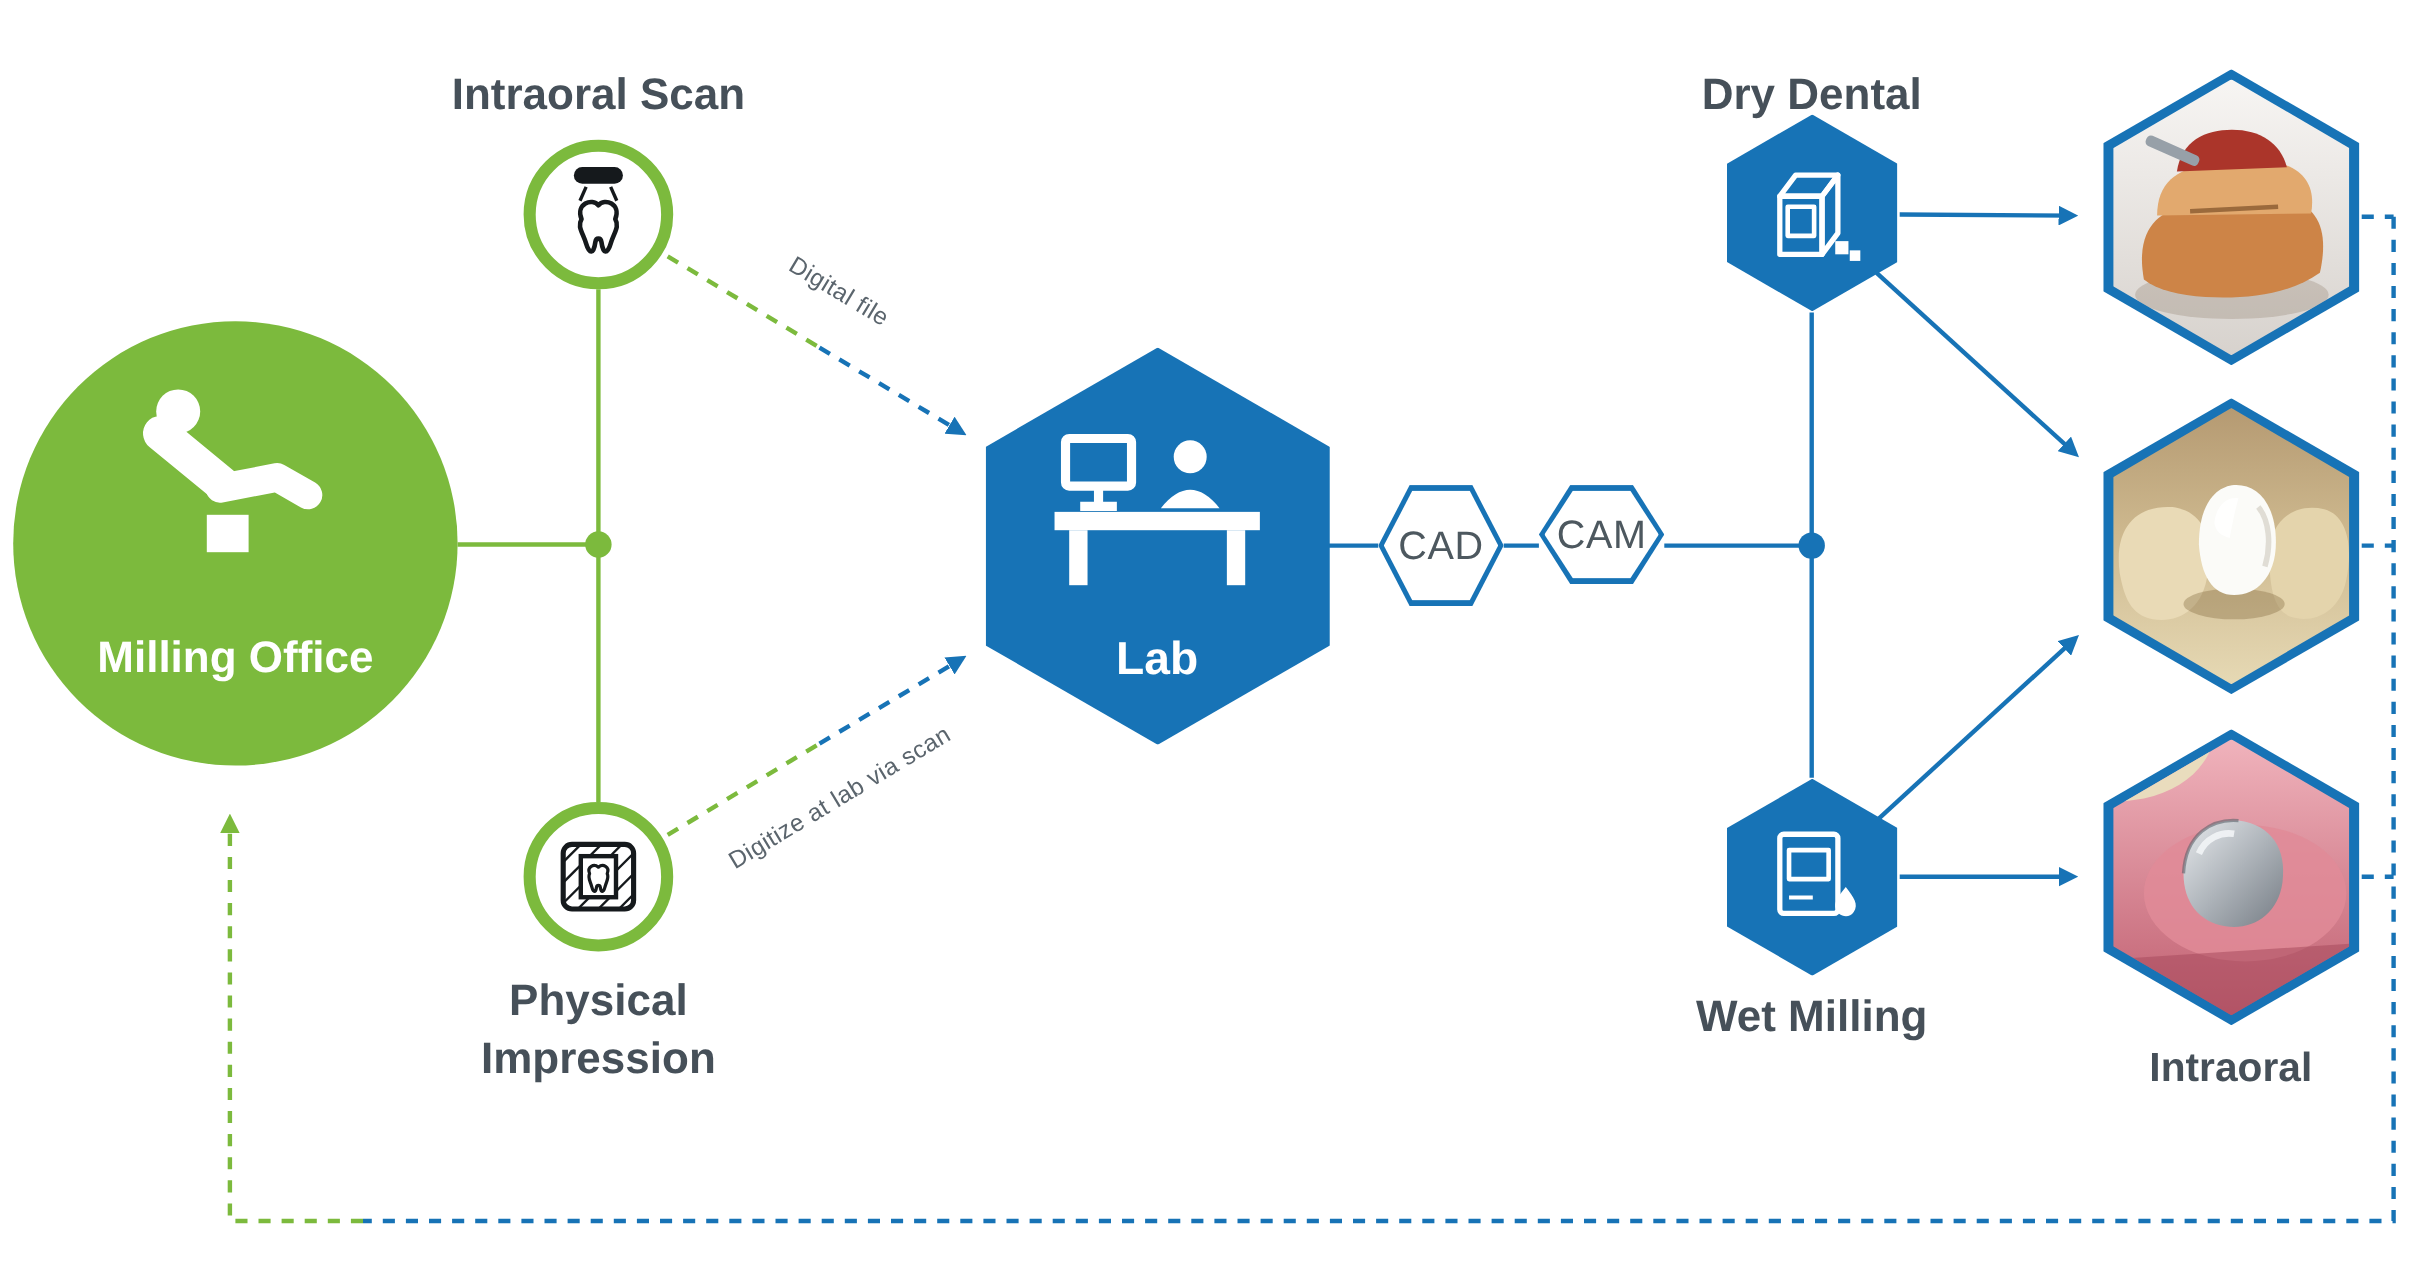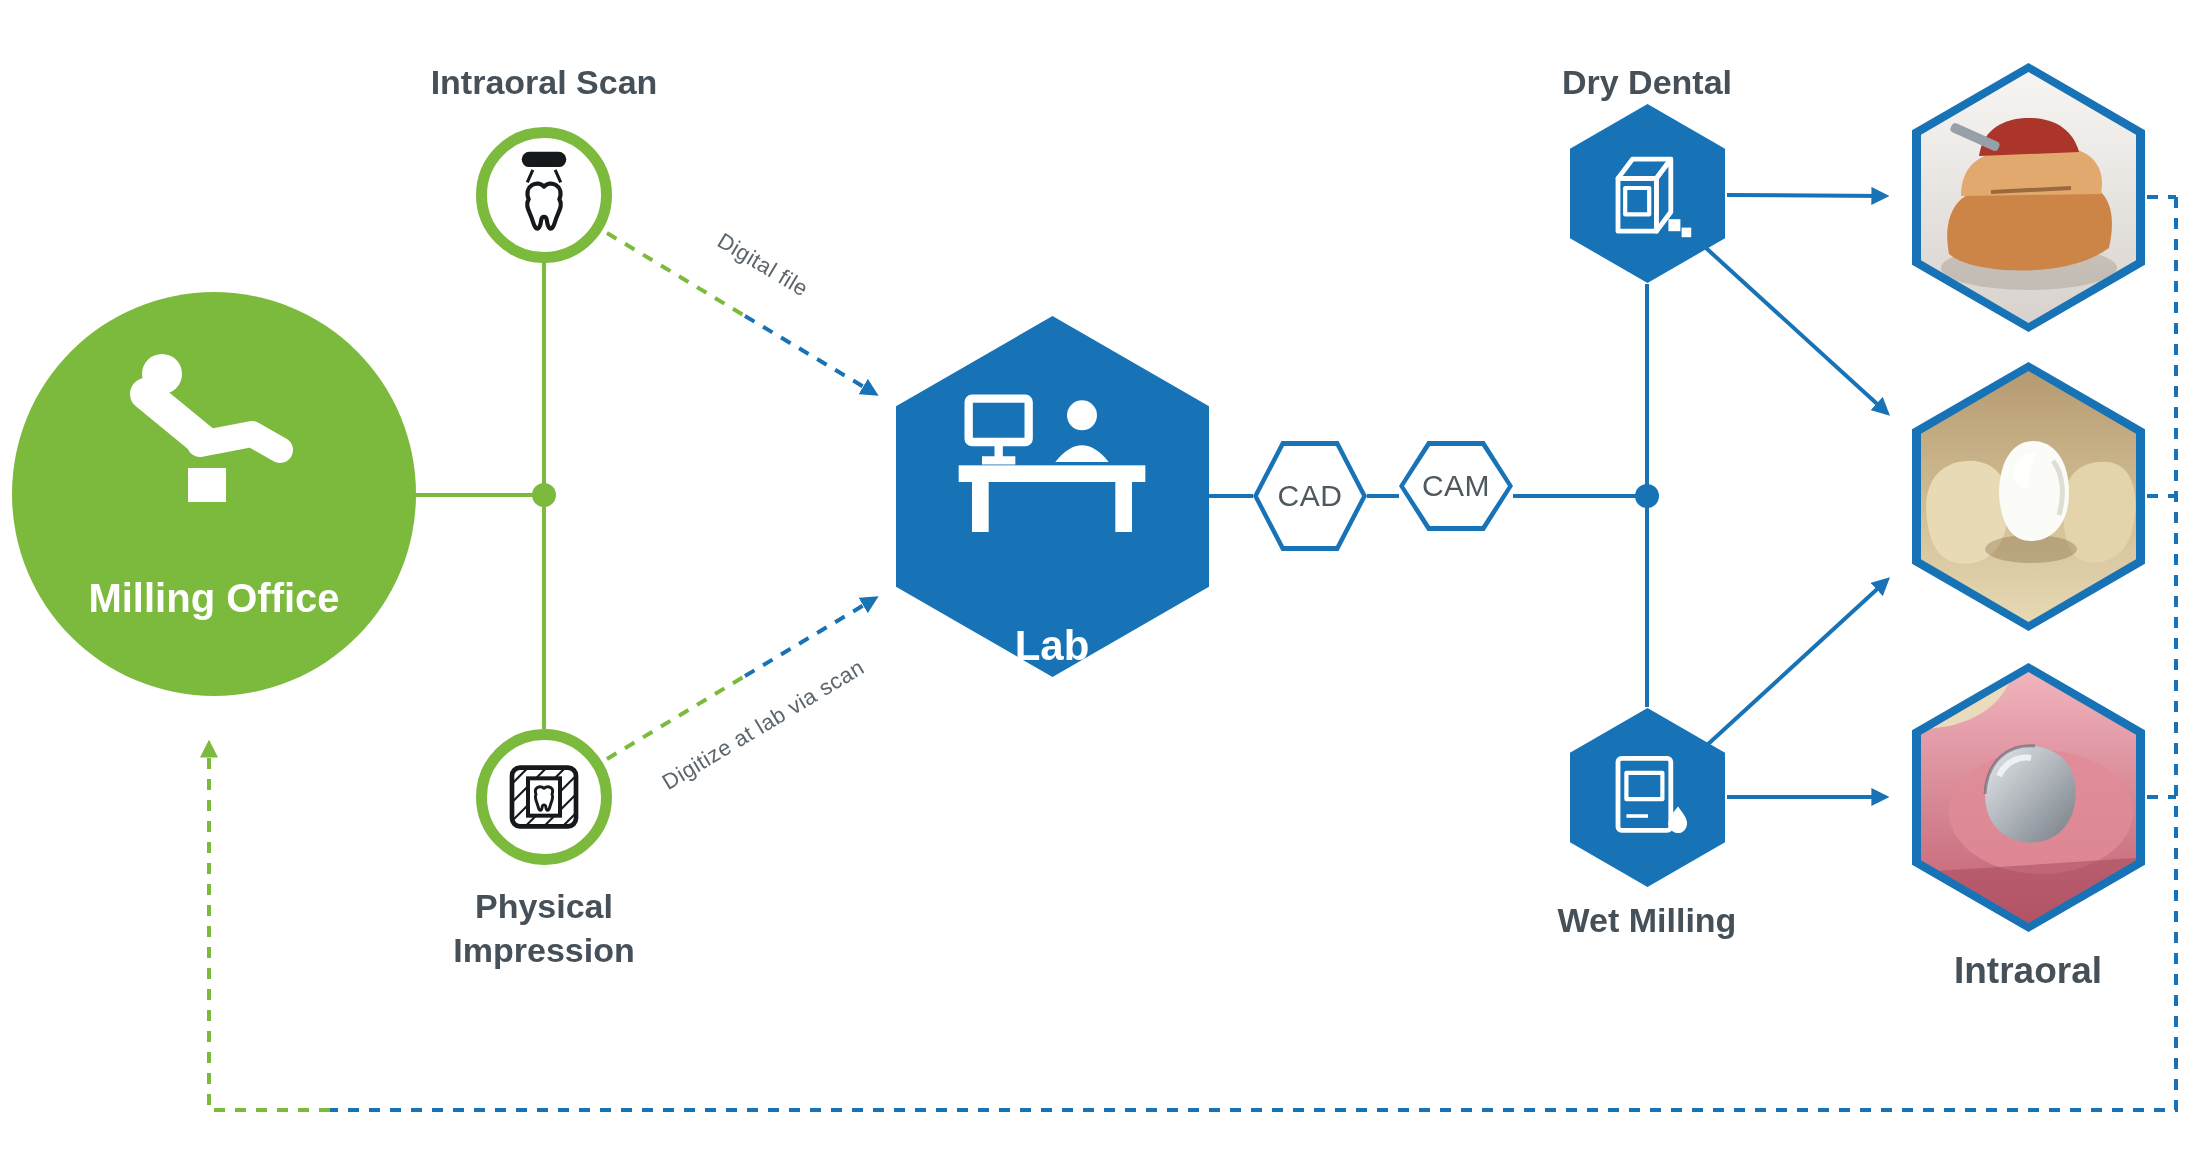--- a/index.html
+++ b/index.html
@@ -15,26 +15,26 @@
   .ring-circle { background:#ffffff; border:11px solid #7cba3d; border-radius:50%;
                  display:flex; align-items:center; justify-content:center; }
 
   
   .hex-pointy { clip-path: polygon(50% 0,100% 25%,100% 75%,50% 100%,0 75%,0 25%); }
   .hex-flat   { clip-path: polygon(25% 0,75% 0,100% 50%,75% 100%,25% 100%,0 50%); }
   .hex-blue   { background:#1773b6; display:flex; align-items:center; justify-content:center; }
   .hex-outline { background:#1773b6; }
   .hex-inner  { position:absolute; inset:5px; background:#ffffff;
                 display:flex; align-items:center; justify-content:center;
-                font-size:30px; color:#4d585f; letter-spacing:0.5px; }
+                font-size:36px; color:#4d585f; letter-spacing:0.5px; }
   .photo-frame { background:#1773b6; }
   .photo-inner { position:absolute; inset:9px; overflow:hidden; }
 
   
-  .node-label { position:absolute; color:#465059; font-weight:bold; font-size:34px;
+  .node-label { position:absolute; color:#465059; font-weight:bold; font-size:40px;
                 text-align:center; line-height:1.3; }
   .label-on-fill { color:#ffffff; font-weight:bold; text-align:center; }
   .edge-label { position:absolute; font-size:22px; color:#5b656d; white-space:nowrap;
                 transform-origin:center; letter-spacing:0.5px; }
 </style>
 </head>
 <body>
 
 <div id="canvas">
 
@@ -146,21 +146,21 @@
     <rect x="10" y="4" width="36" height="26" rx="2" stroke="#ffffff" stroke-width="5" fill="none"></rect>
     <line x1="28" y1="30" x2="28" y2="40" stroke="#ffffff" stroke-width="5"></line>
     <line x1="18" y1="41" x2="38" y2="41" stroke="#ffffff" stroke-width="5"></line>
     <circle cx="78" cy="14" r="9" fill="#ffffff"></circle>
     <path d="M62 42 Q78 22 94 42 Z" fill="#ffffff"></path>
     <rect x="4" y="44" width="112" height="10" fill="#ffffff"></rect>
     <rect x="12" y="54" width="10" height="30" fill="#ffffff"></rect>
     <rect x="98" y="54" width="10" height="30" fill="#ffffff"></rect>
   </svg>
 
-  <div class="abs label-on-fill" style="left:952px; top:575px; width:200px; font-size:42px;margin-top:47px;">Lab</div>
+  <div class="abs label-on-fill" style="left:952px; top:575px; width:200px; font-size:42px;">Lab</div>
 
   <div class="abs hex-flat hex-outline" style="left:1253px; top:441px; width:114px; height:110px;">
     <div class="hex-flat hex-inner">
       <span>CAD</span>
     </div>
   </div>
 
   <div class="abs hex-flat hex-outline" style="left:1399px; top:441px; width:114px; height:90px;">
     <div class="hex-flat hex-inner">
       <span>CAM</span>

